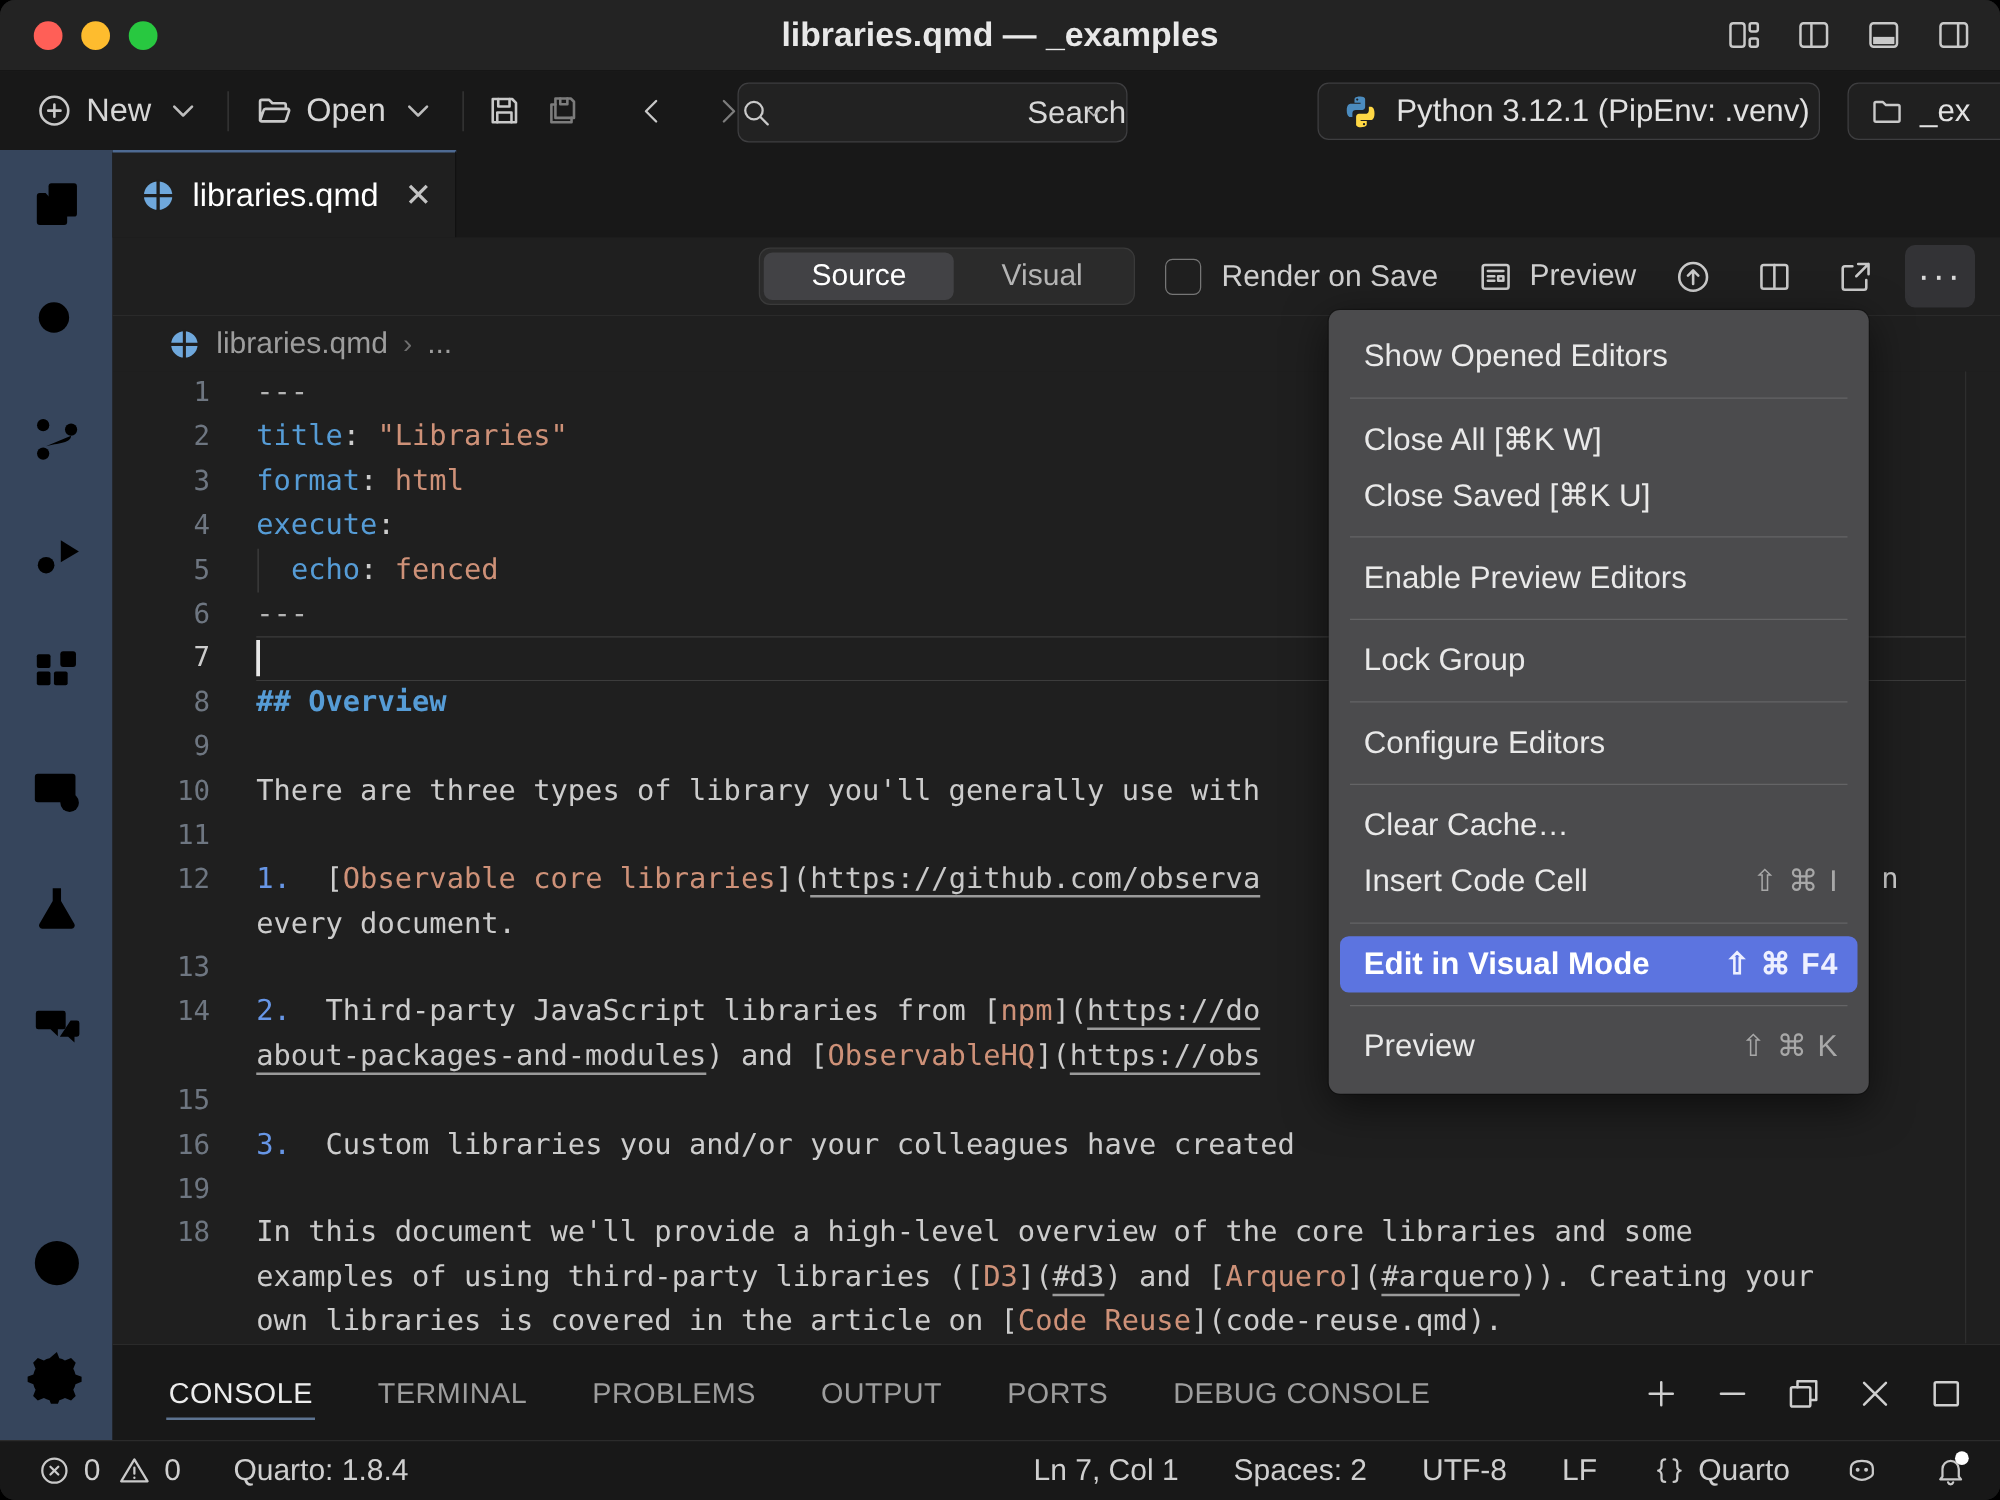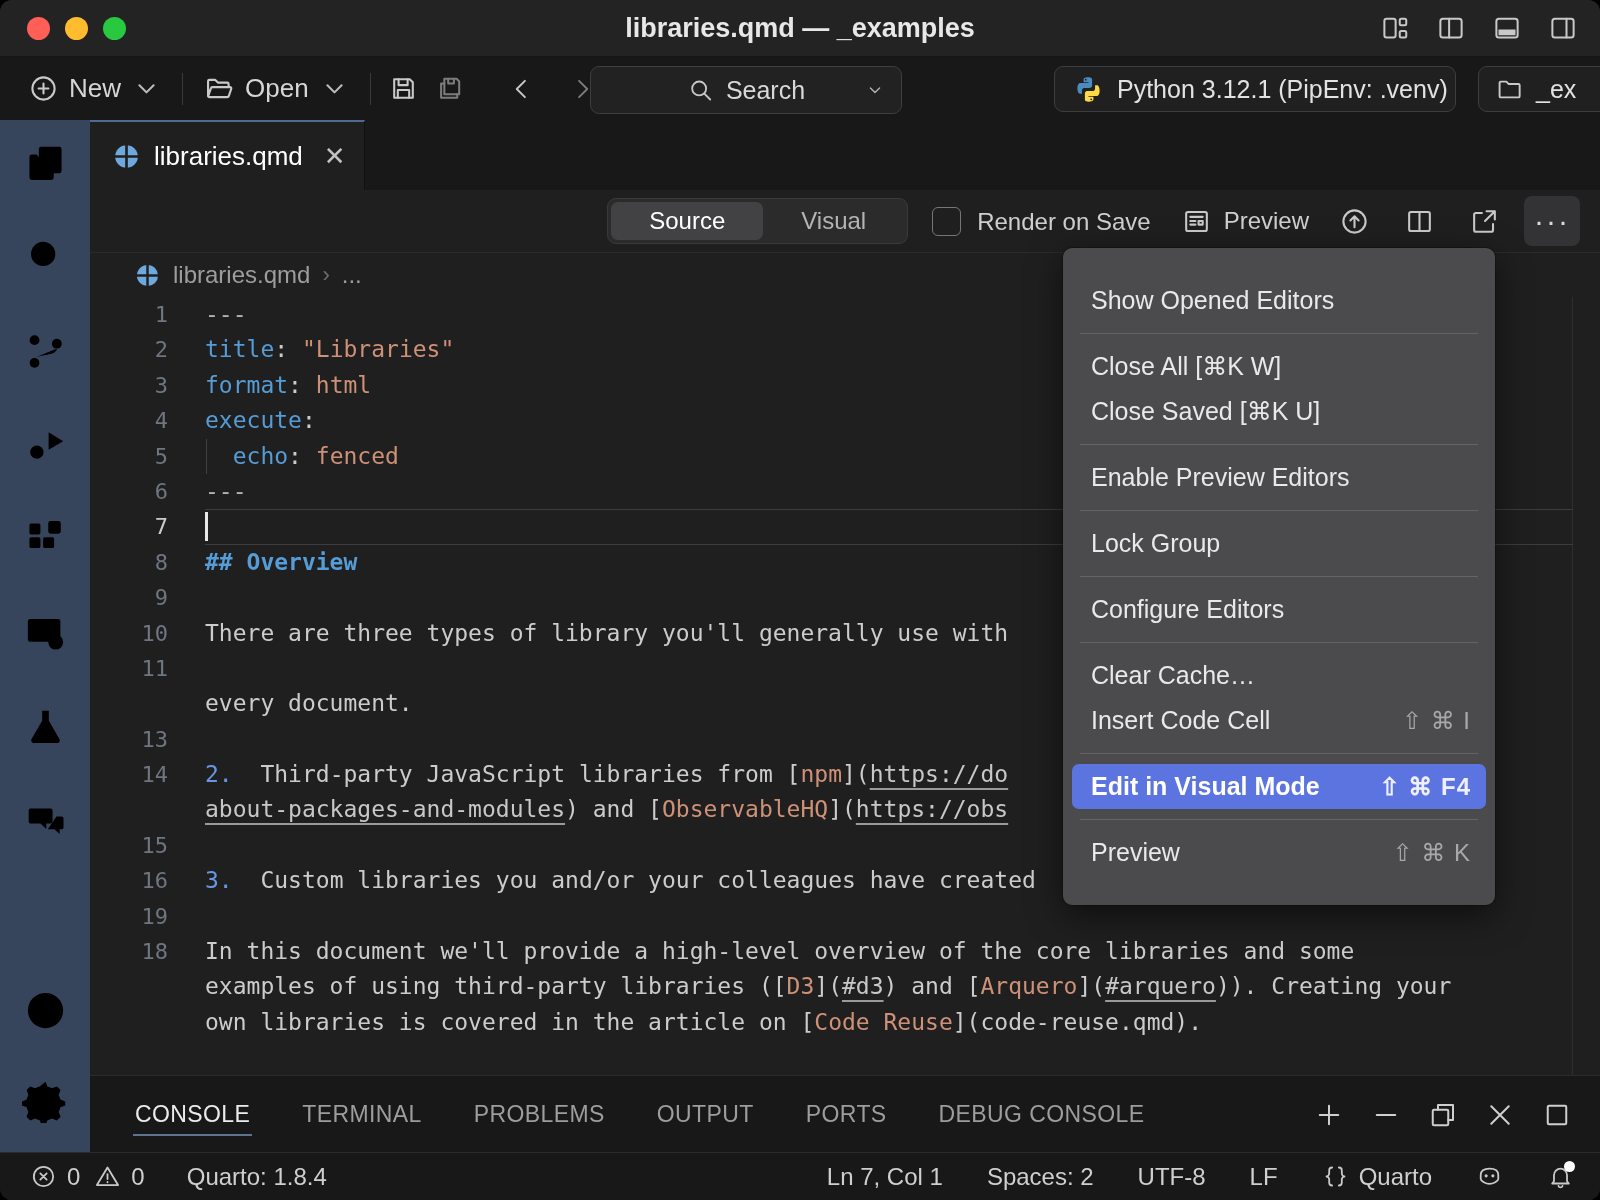--- a/index.html
+++ b/index.html
@@ -22,21 +22,21 @@
   .toolbar{position:absolute;left:0;top:57px;width:100%;height:63px;background:#181818;border-bottom:1px solid #0c0c0c;
     display:flex;align-items:center;font-size:26px;color:#d6d6d6;}
   .tbtn{display:flex;align-items:center;gap:10px;padding:0 10px;cursor:default}
   .tbtn .ic{width:31px;height:31px}
   .chev{width:18px;height:18px;color:#bdbdbd}
   .tdiv{width:1px;height:32px;background:#3a3a3a;margin:0 10px;}
   .iconbtn{width:46px;display:flex;justify-content:center}
   .iconbtn .ic{width:31px;height:31px}
   .dim{color:#7c7c7c}
   .searchbox{position:absolute;left:590px;top:9px;width:310px;height:46px;border:1px solid #3e3e40;border-radius:9px;
-    background:#222;display:flex;align-items:center;justify-content:center;gap:12px;color:#d8d8d8;font-size:25px;}
+    background:#222;display:flex;align-items:center;justify-content:space-between;gap:12px;color:#d8d8d8;font-size:25px;}
   .searchbox .mag{width:27px;height:27px}
   .searchbox .sch{position:absolute;right:16px;width:20px;height:20px;color:#b5b5b5}
   .interp{position:absolute;left:1054px;top:9px;width:402px;height:46px;border:1px solid #3e3e40;border-radius:9px;background:#202020;
     display:flex;align-items:center;gap:13px;padding-left:18px;box-sizing:border-box;font-size:25px;color:#e2e2e2;white-space:nowrap;}
   .wsbtn{position:absolute;left:1478px;top:9px;width:150px;height:46px;border:1px solid #3e3e40;border-radius:9px;background:#202020;
     display:flex;align-items:center;gap:12px;padding-left:16px;box-sizing:border-box;font-size:25px;color:#e2e2e2;overflow:hidden}
   .wsbtn .ic{width:29px;height:29px}
 
   
   .main{position:absolute;left:0;top:120px;width:100%;height:1033px;display:flex;}
@@ -101,21 +101,21 @@
   .sb-left{display:flex;align-items:center;gap:14px;margin-left:30px;}
   .sb-right{margin-left:auto;display:flex;align-items:flex-start;gap:44px;margin-right:26px;}
   .sbitem{display:flex;align-items:center;gap:10px;white-space:nowrap}
   .sbitem .ic{width:27px;height:27px}
   .sb-quarto{margin-left:28px}
   .belldot{position:relative}
   .belldot::after{content:"";position:absolute;right:-1px;top:-2px;width:11px;height:11px;border-radius:50%;background:#fff;}
 
   
   .menu{position:absolute;left:1063px;top:248px;width:432px;background:#4b4b4d;border-radius:9px;
-    box-shadow:0 10px 34px rgba(0,0,0,.55),0 0 0 1px rgba(0,0,0,.25);padding:30px 0;font-size:25px;color:#e9e9e9;z-index:50;}
+    box-shadow:0 10px 34px rgba(0,0,0,.55),0 0 0 1px rgba(0,0,0,.25);padding:15px 0;font-size:25px;color:#e9e9e9;z-index:50;}
   .mi{height:45px;display:flex;align-items:center;padding:0 24px 0 28px;}
   .mi .sc{margin-left:auto;color:#a8a8a8;font-size:24px;letter-spacing:1px}
   .mi.hl{background:#5c74e0;color:#fff;border-radius:7px;margin:0 9px;padding:0 15px 0 19px;font-weight:bold;}
   .mi.hl .sc{color:#eef0ff}
   .msep{height:1px;background:#646466;margin:10px 17px;}
 </style>
 </head>
 <body>
 
 <div class="window">
@@ -399,20 +399,21 @@
           <div class="row"><div class="ln">2</div><div class="ct"><span class="tk-k">title</span><span class="tk-p">:</span><span class="tk-s"> "Libraries"</span></div></div>
           <div class="row"><div class="ln">3</div><div class="ct"><span class="tk-k">format</span><span class="tk-p">:</span><span class="tk-s"> html</span></div></div>
           <div class="row"><div class="ln">4</div><div class="ct"><span class="tk-k">execute</span><span class="tk-p">:</span></div></div>
           <div class="row"><div class="ln">5</div><div class="ct"><span class="guide"></span><span class="tk-p">  </span><span class="tk-k">echo</span><span class="tk-p">:</span><span class="tk-s"> fenced</span></div></div>
           <div class="row"><div class="ln">6</div><div class="ct"><span class="tk-d">---</span></div></div>
           <div class="row curline"><div class="ln cur">7</div><div class="ct"><span class="cursor"></span></div></div>
           <div class="row"><div class="ln">8</div><div class="ct"><span class="tk-h">## Overview</span></div></div>
           <div class="row"><div class="ln">9</div><div class="ct"></div></div>
           <div class="row"><div class="ln">10</div><div class="ct"><span class="tk-p">There are three types of library you'll generally use with</span></div></div>
           <div class="row"><div class="ln">11</div><div class="ct"></div></div>
+          <div class="row"><div class="ln">12</div><div class="ct"><span class="tk-n">1.</span><span class="tk-p">  [</span><span class="tk-s">Observable core libraries</span><span class="tk-p">](</span><span class="tk-u">https://github.com/observa</span><span class="tail tk-p">n</span></div></div>
           <div class="row"><div class="ln"></div><div class="ct"><span class="tk-p">every document.</span></div></div>
           <div class="row"><div class="ln">13</div><div class="ct"></div></div>
           <div class="row"><div class="ln">14</div><div class="ct"><span class="tk-n">2.</span><span class="tk-p">  Third-party JavaScript libraries from [</span><span class="tk-s">npm</span><span class="tk-p">](</span><span class="tk-u">https://do</span></div></div>
           <div class="row"><div class="ln"></div><div class="ct"><span class="tk-u">about-packages-and-modules</span><span class="tk-p">) and [</span><span class="tk-s">ObservableHQ</span><span class="tk-p">](</span><span class="tk-u">https://obs</span></div></div>
           <div class="row"><div class="ln">15</div><div class="ct"></div></div>
           <div class="row"><div class="ln">16</div><div class="ct"><span class="tk-n">3.</span><span class="tk-p">  Custom libraries you and/or your colleagues have created</span></div></div>
           <div class="row"><div class="ln">19</div><div class="ct"></div></div>
           <div class="row"><div class="ln">18</div><div class="ct"><span class="tk-p">In this document we'll provide a high-level overview of the core libraries and some</span></div></div>
           <div class="row"><div class="ln"></div><div class="ct"><span class="tk-p">examples of using third-party libraries ([</span><span class="tk-s">D3</span><span class="tk-p">](</span><span class="tk-u">#d3</span><span class="tk-p">) and [</span><span class="tk-s">Arquero</span><span class="tk-p">](</span><span class="tk-u">#arquero</span><span class="tk-p">)). Creating your</span></div></div>
           <div class="row"><div class="ln"></div><div class="ct"><span class="tk-p">own libraries is covered in the article on [</span><span class="tk-s">Code Reuse</span><span class="tk-p">](code-reuse.qmd).</span></div></div>

